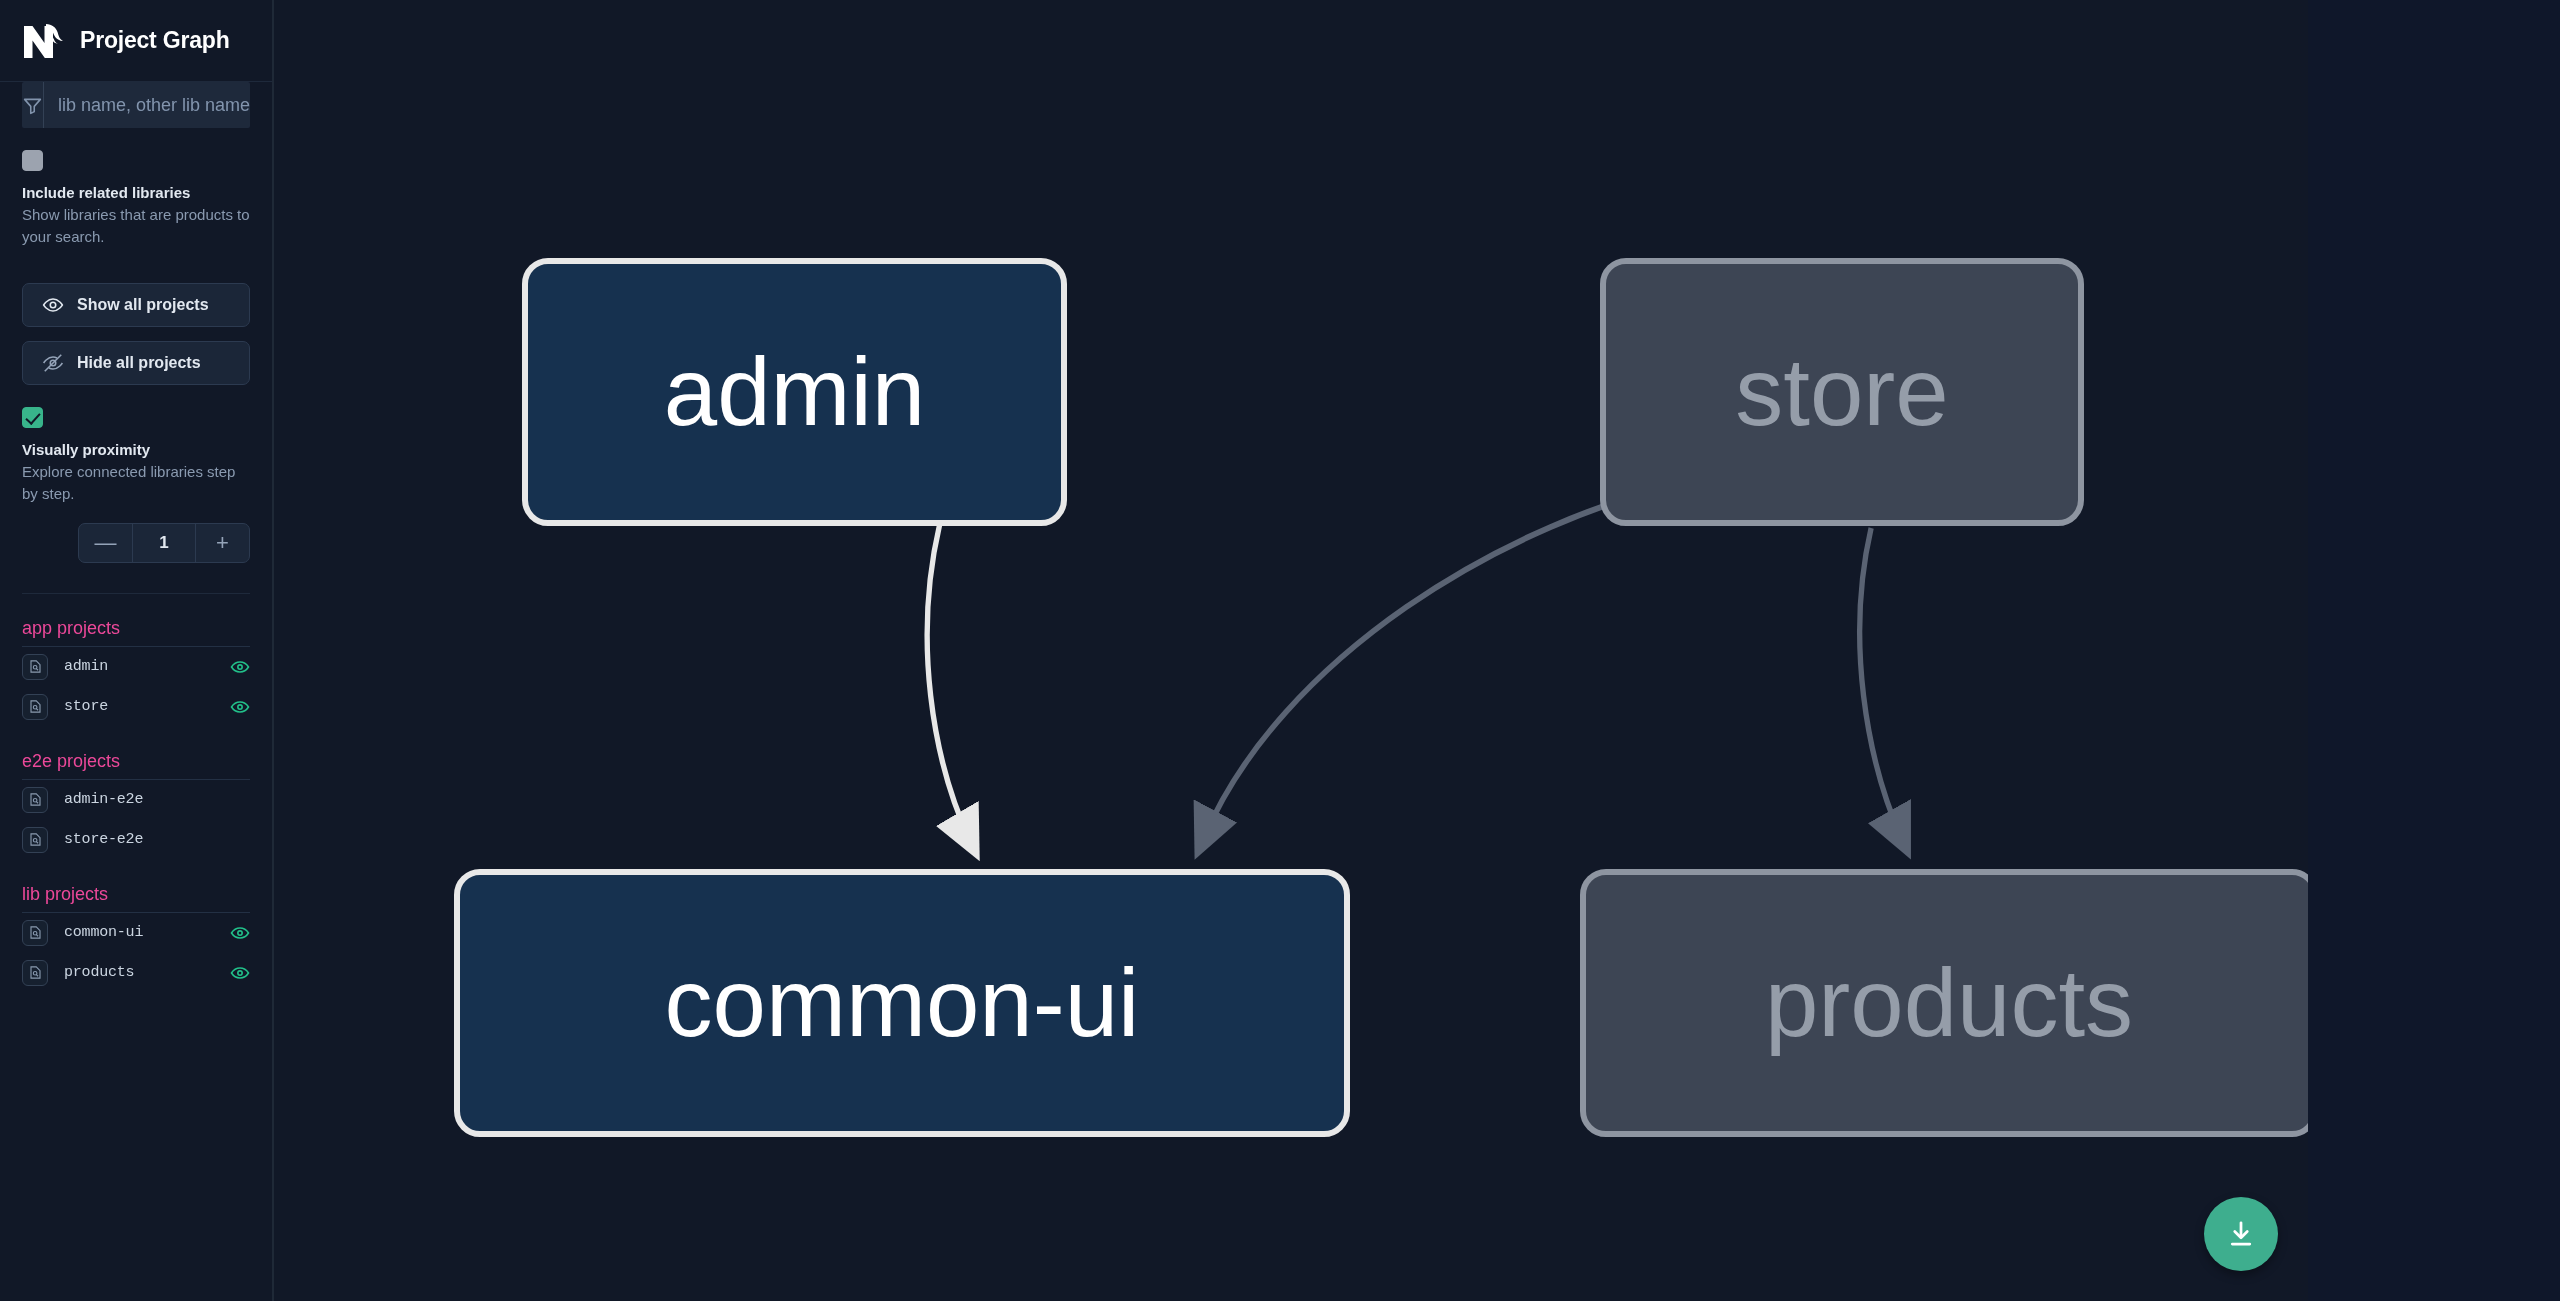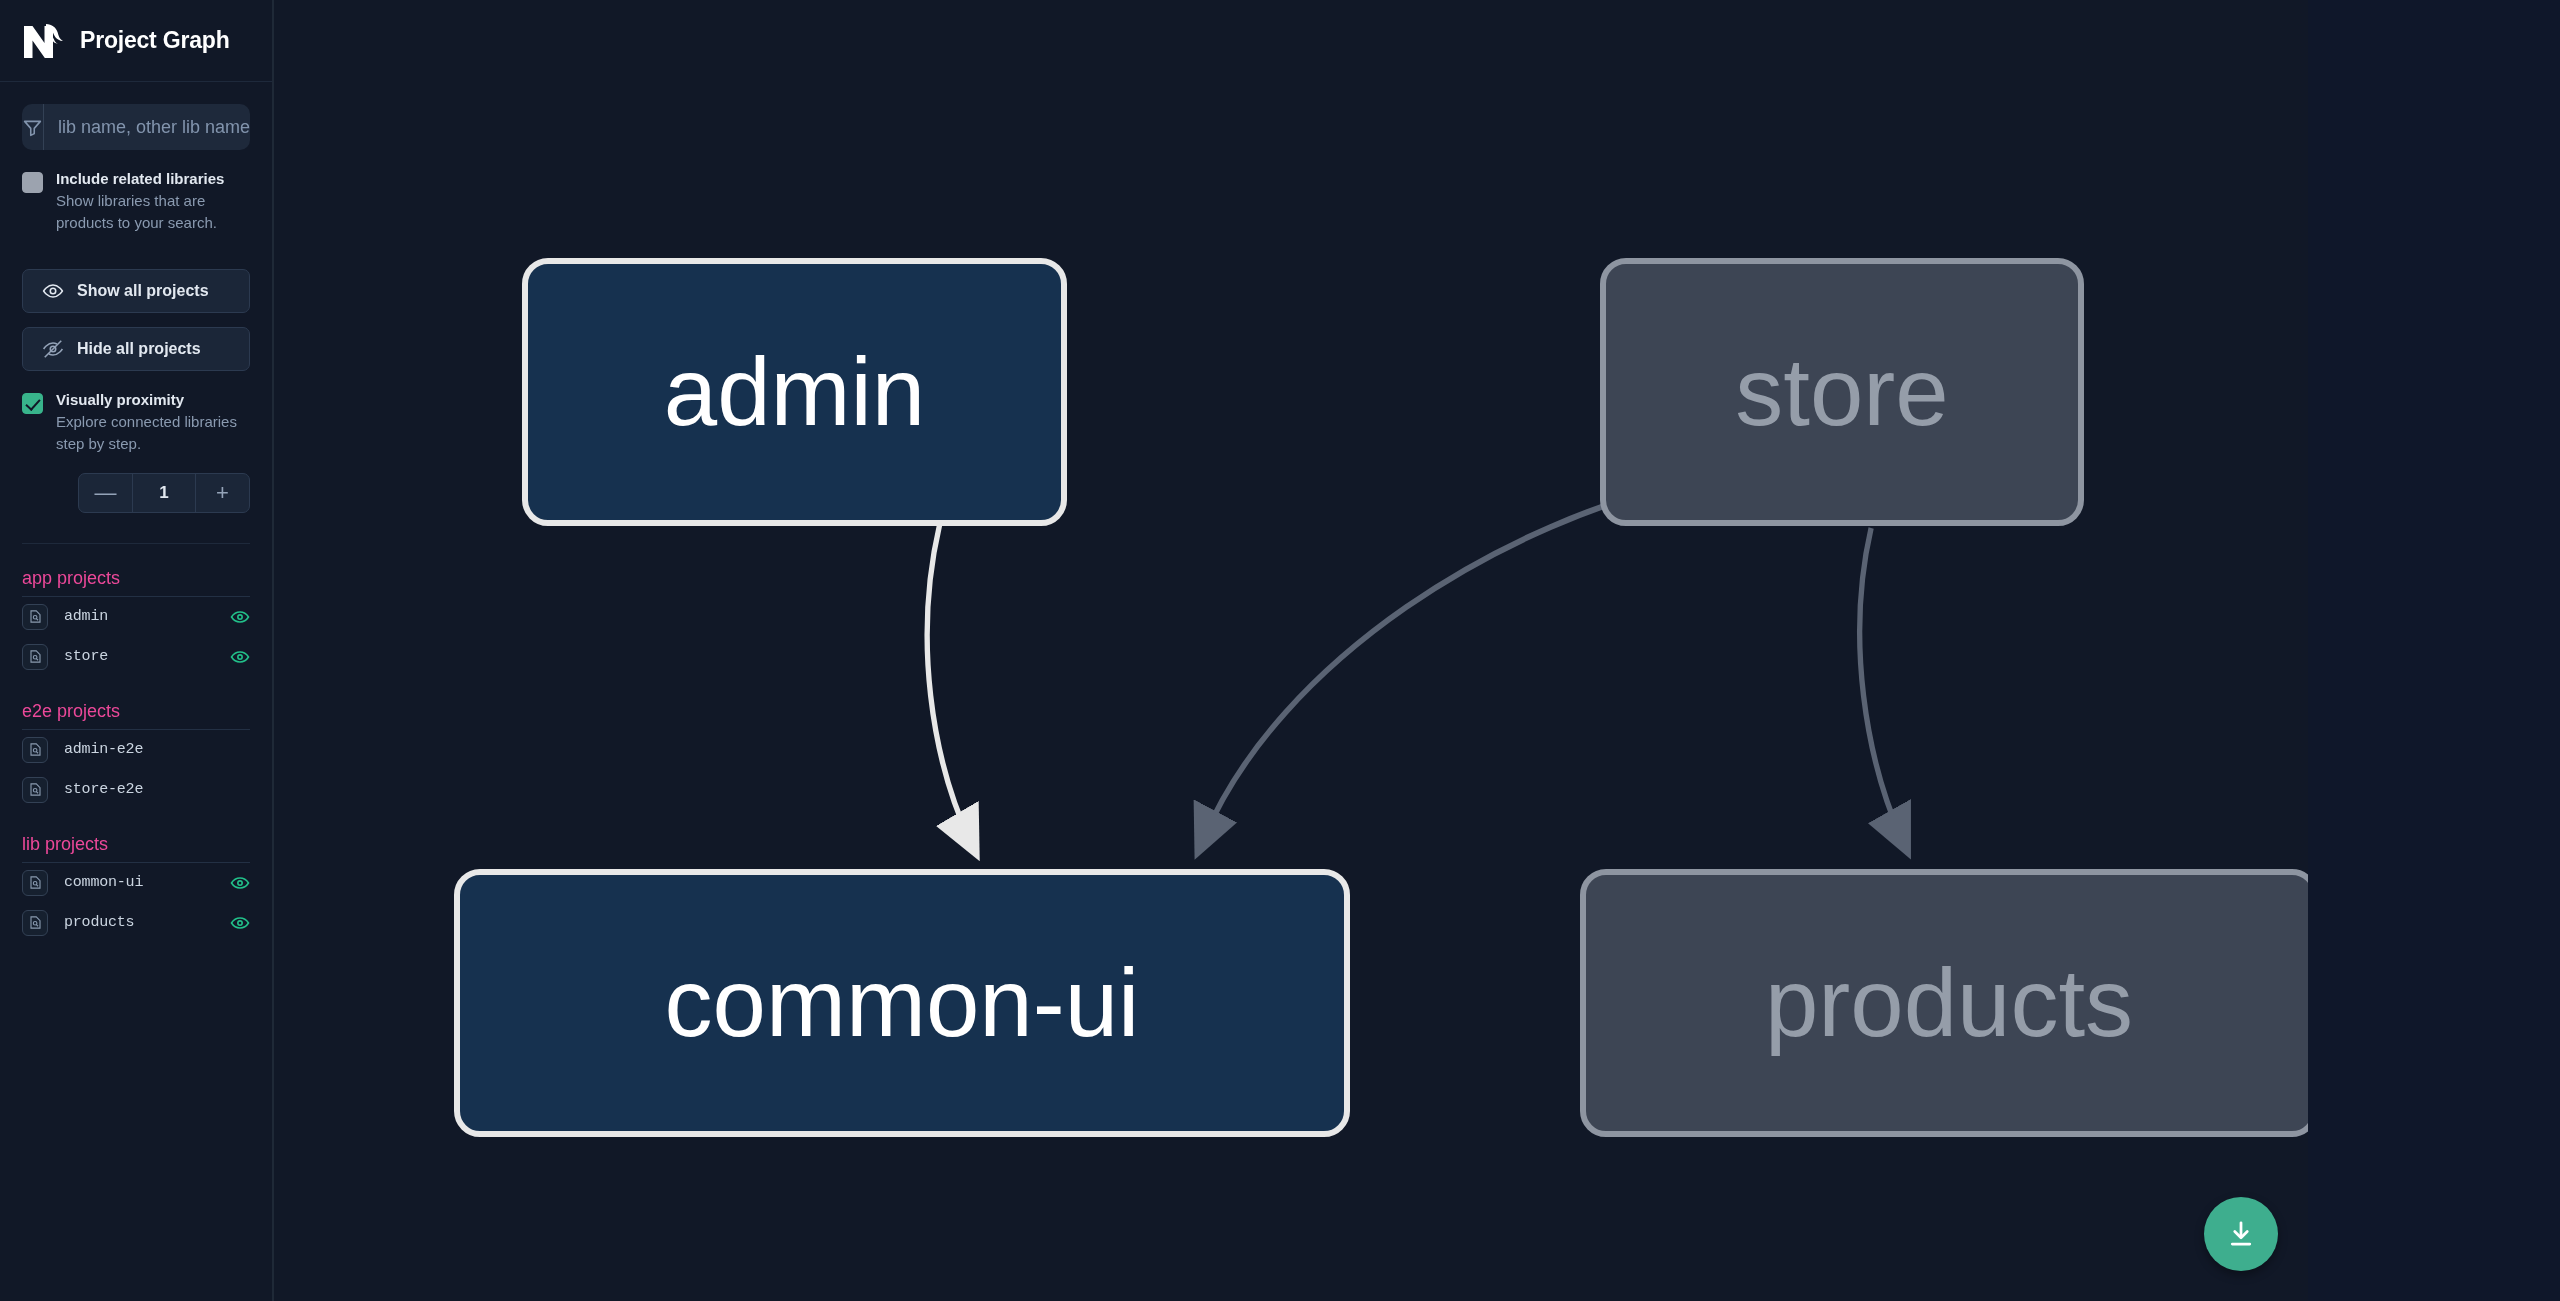--- a/index.html
+++ b/index.html
@@ -38,40 +38,39 @@
   .sb-tagline {
     display: flex; align-items: center; gap: 11px;
     padding: 22px 22px 0 22px;
     font-size: 15px; color: #94a3b8;
   }
   .info-icon { width: 17px; height: 17px; flex: 0 0 17px; display:block; }
 
   .sb-body { padding: 0 22px; }
 
   .search-wrap {
-    margin-top: 22px;
     display: flex; align-items: stretch;
     height: 46px;
     background: #1e293b;
-    border-radius: 10px;
+    border-radius: 2px;
     overflow: hidden;
   }
   .search-iconbox {
     width: 50px; display: flex; align-items: center; justify-content: center;
     border-right: 1px solid #334155;
   }
   .funnel-icon { width: 21px; height: 21px; display: block; }
   .search-input {
     flex: 1; background: transparent; border: 0; outline: none;
     color: #cbd5e1; font-size: 18px; padding: 0 14px;
     font-family: "Liberation Sans", sans-serif;
   }
   .search-input::placeholder { color: #8294ad; }
 
-  .check-row { display: flex; gap: 13px; margin-top: 20px; align-items: flex-start; }
+  .check-row { display: flex; gap: 13px; margin-top: 20px; align-items: flex-start; flex-direction: column; }
   .cbox {
     width: 21px; height: 21px; flex: 0 0 21px; margin-top: 2px;
     border-radius: 4px; background: #9ca3af; border: 1px solid #9ca3af;
     position: relative;
   }
   .cbox.white { background: #ffffff; border-color: #ffffff; }
   .cbox.checked { background: #38b48b; border-color: #38b48b; }
   .cbox.checked::after {
     content: ""; position: absolute; left: 6px; top: 2px;
     width: 6px; height: 12px; border: solid #111827;

